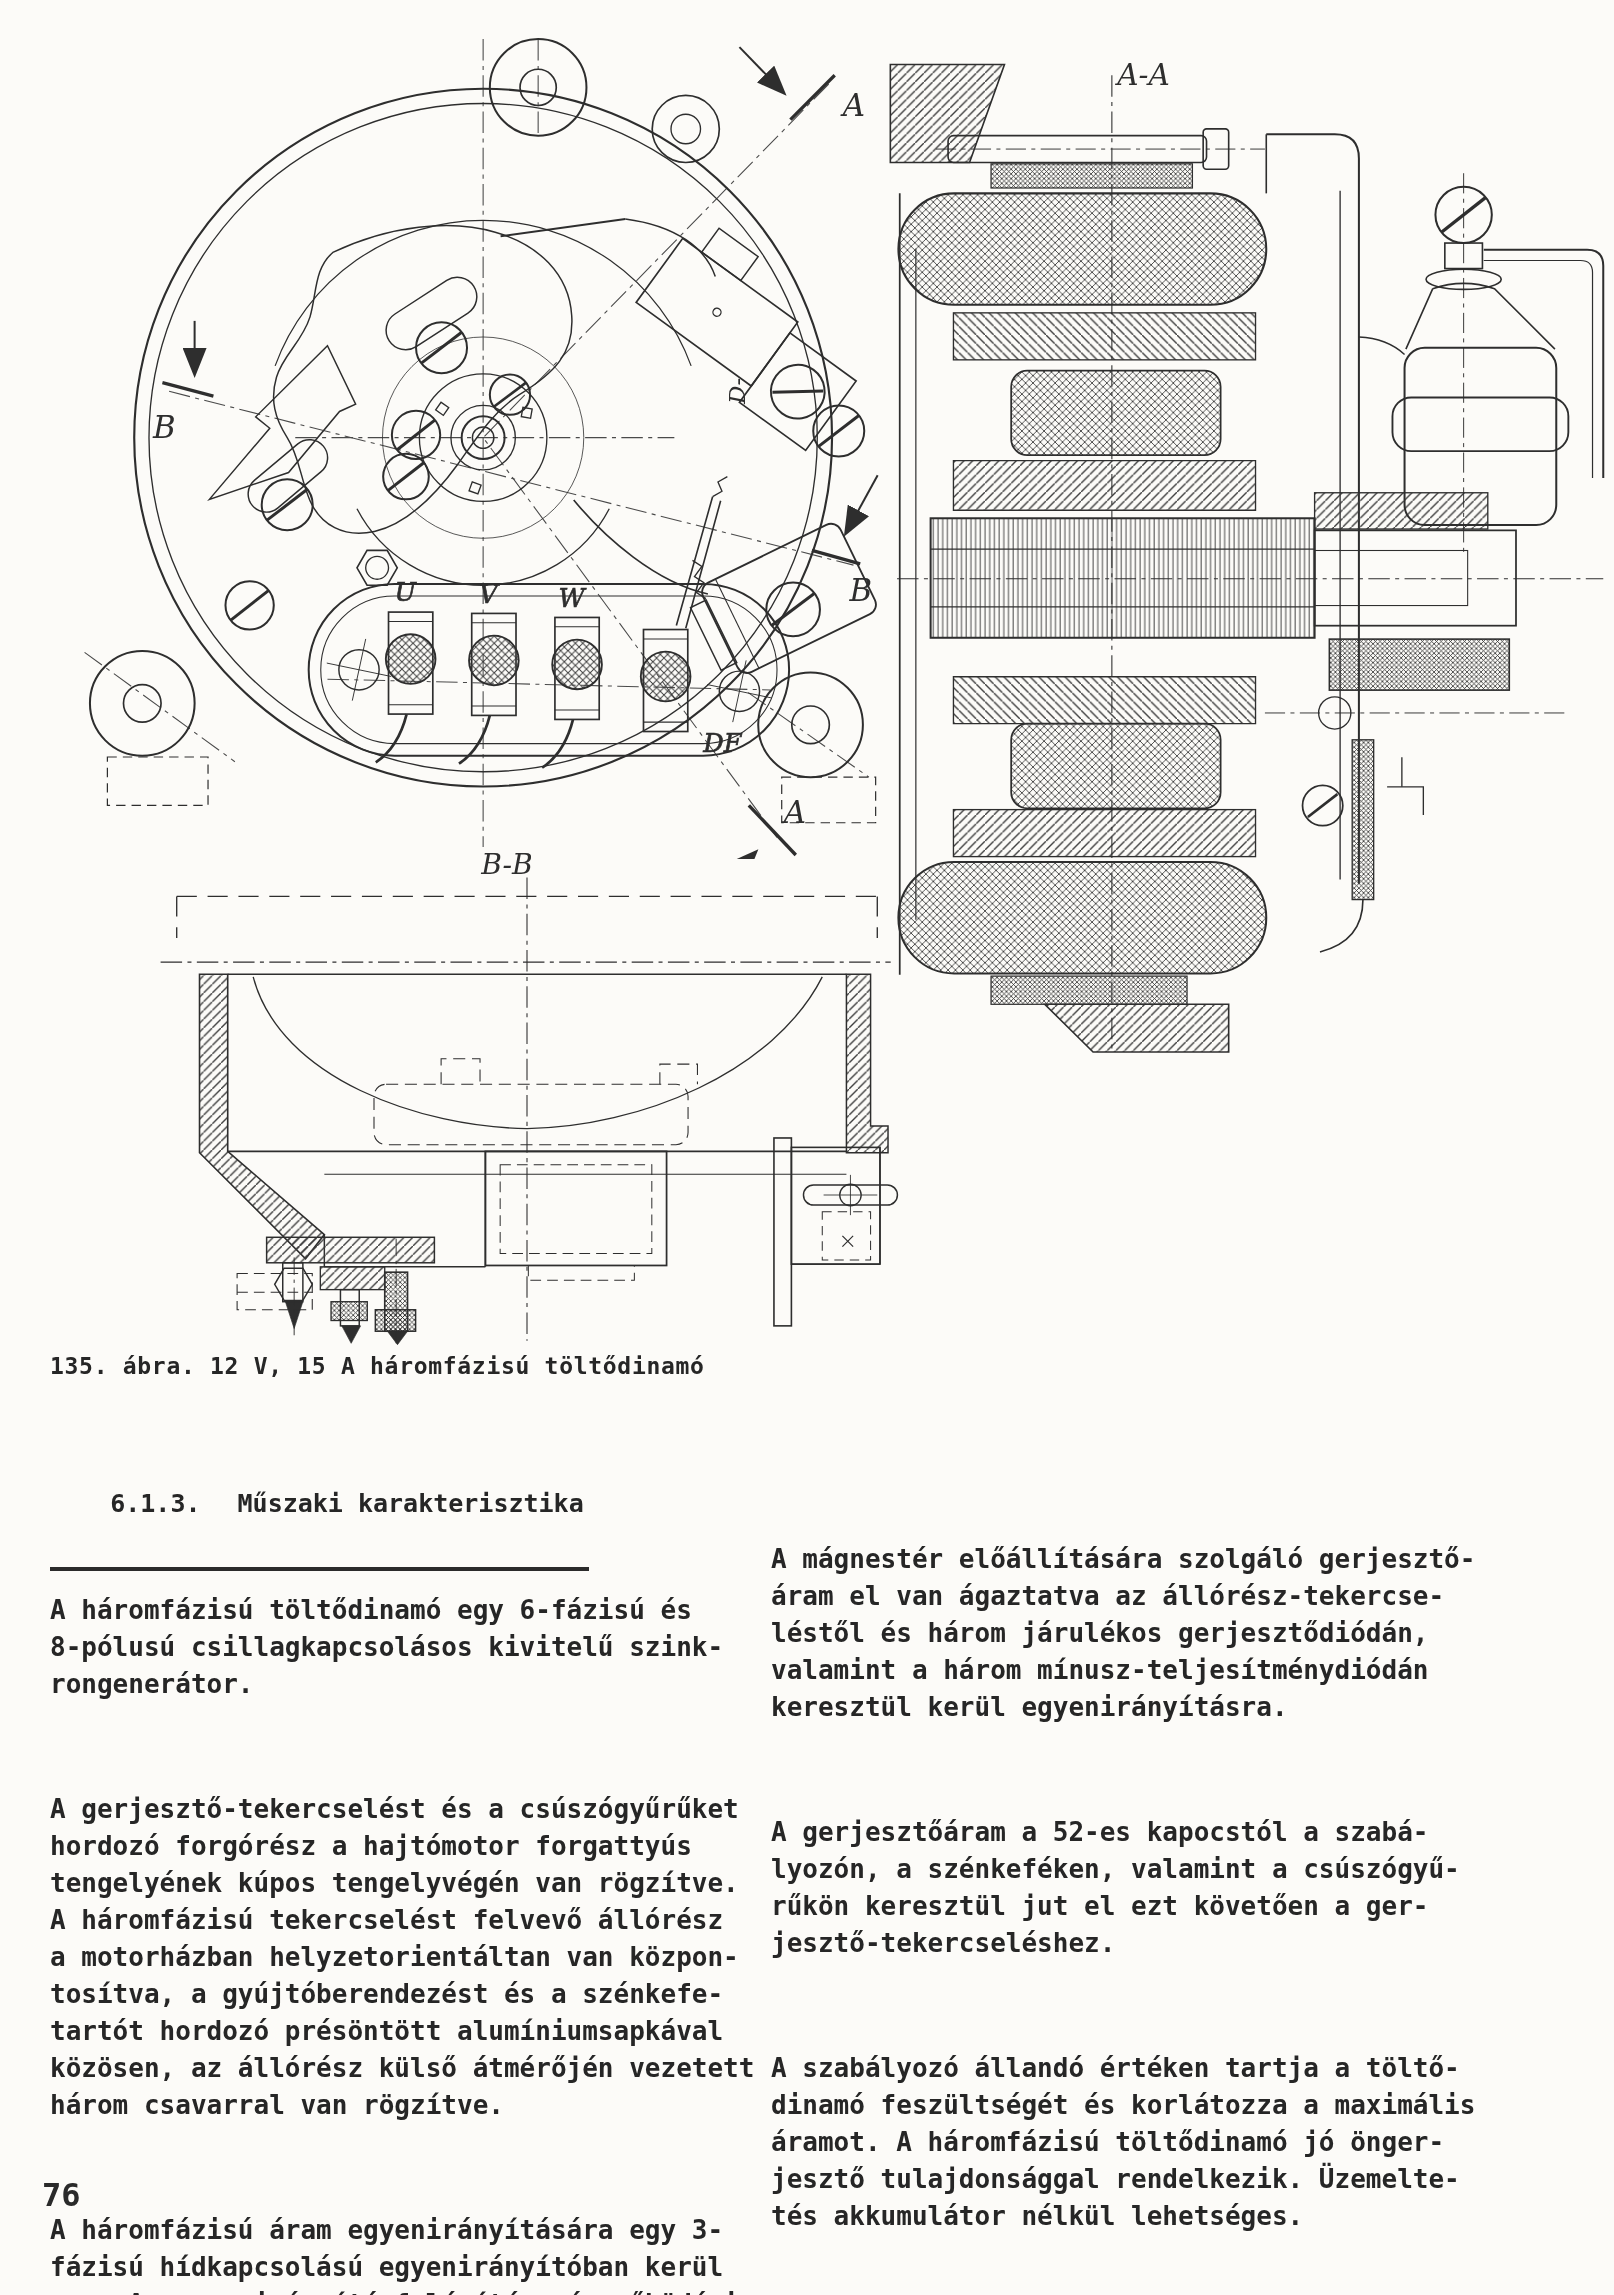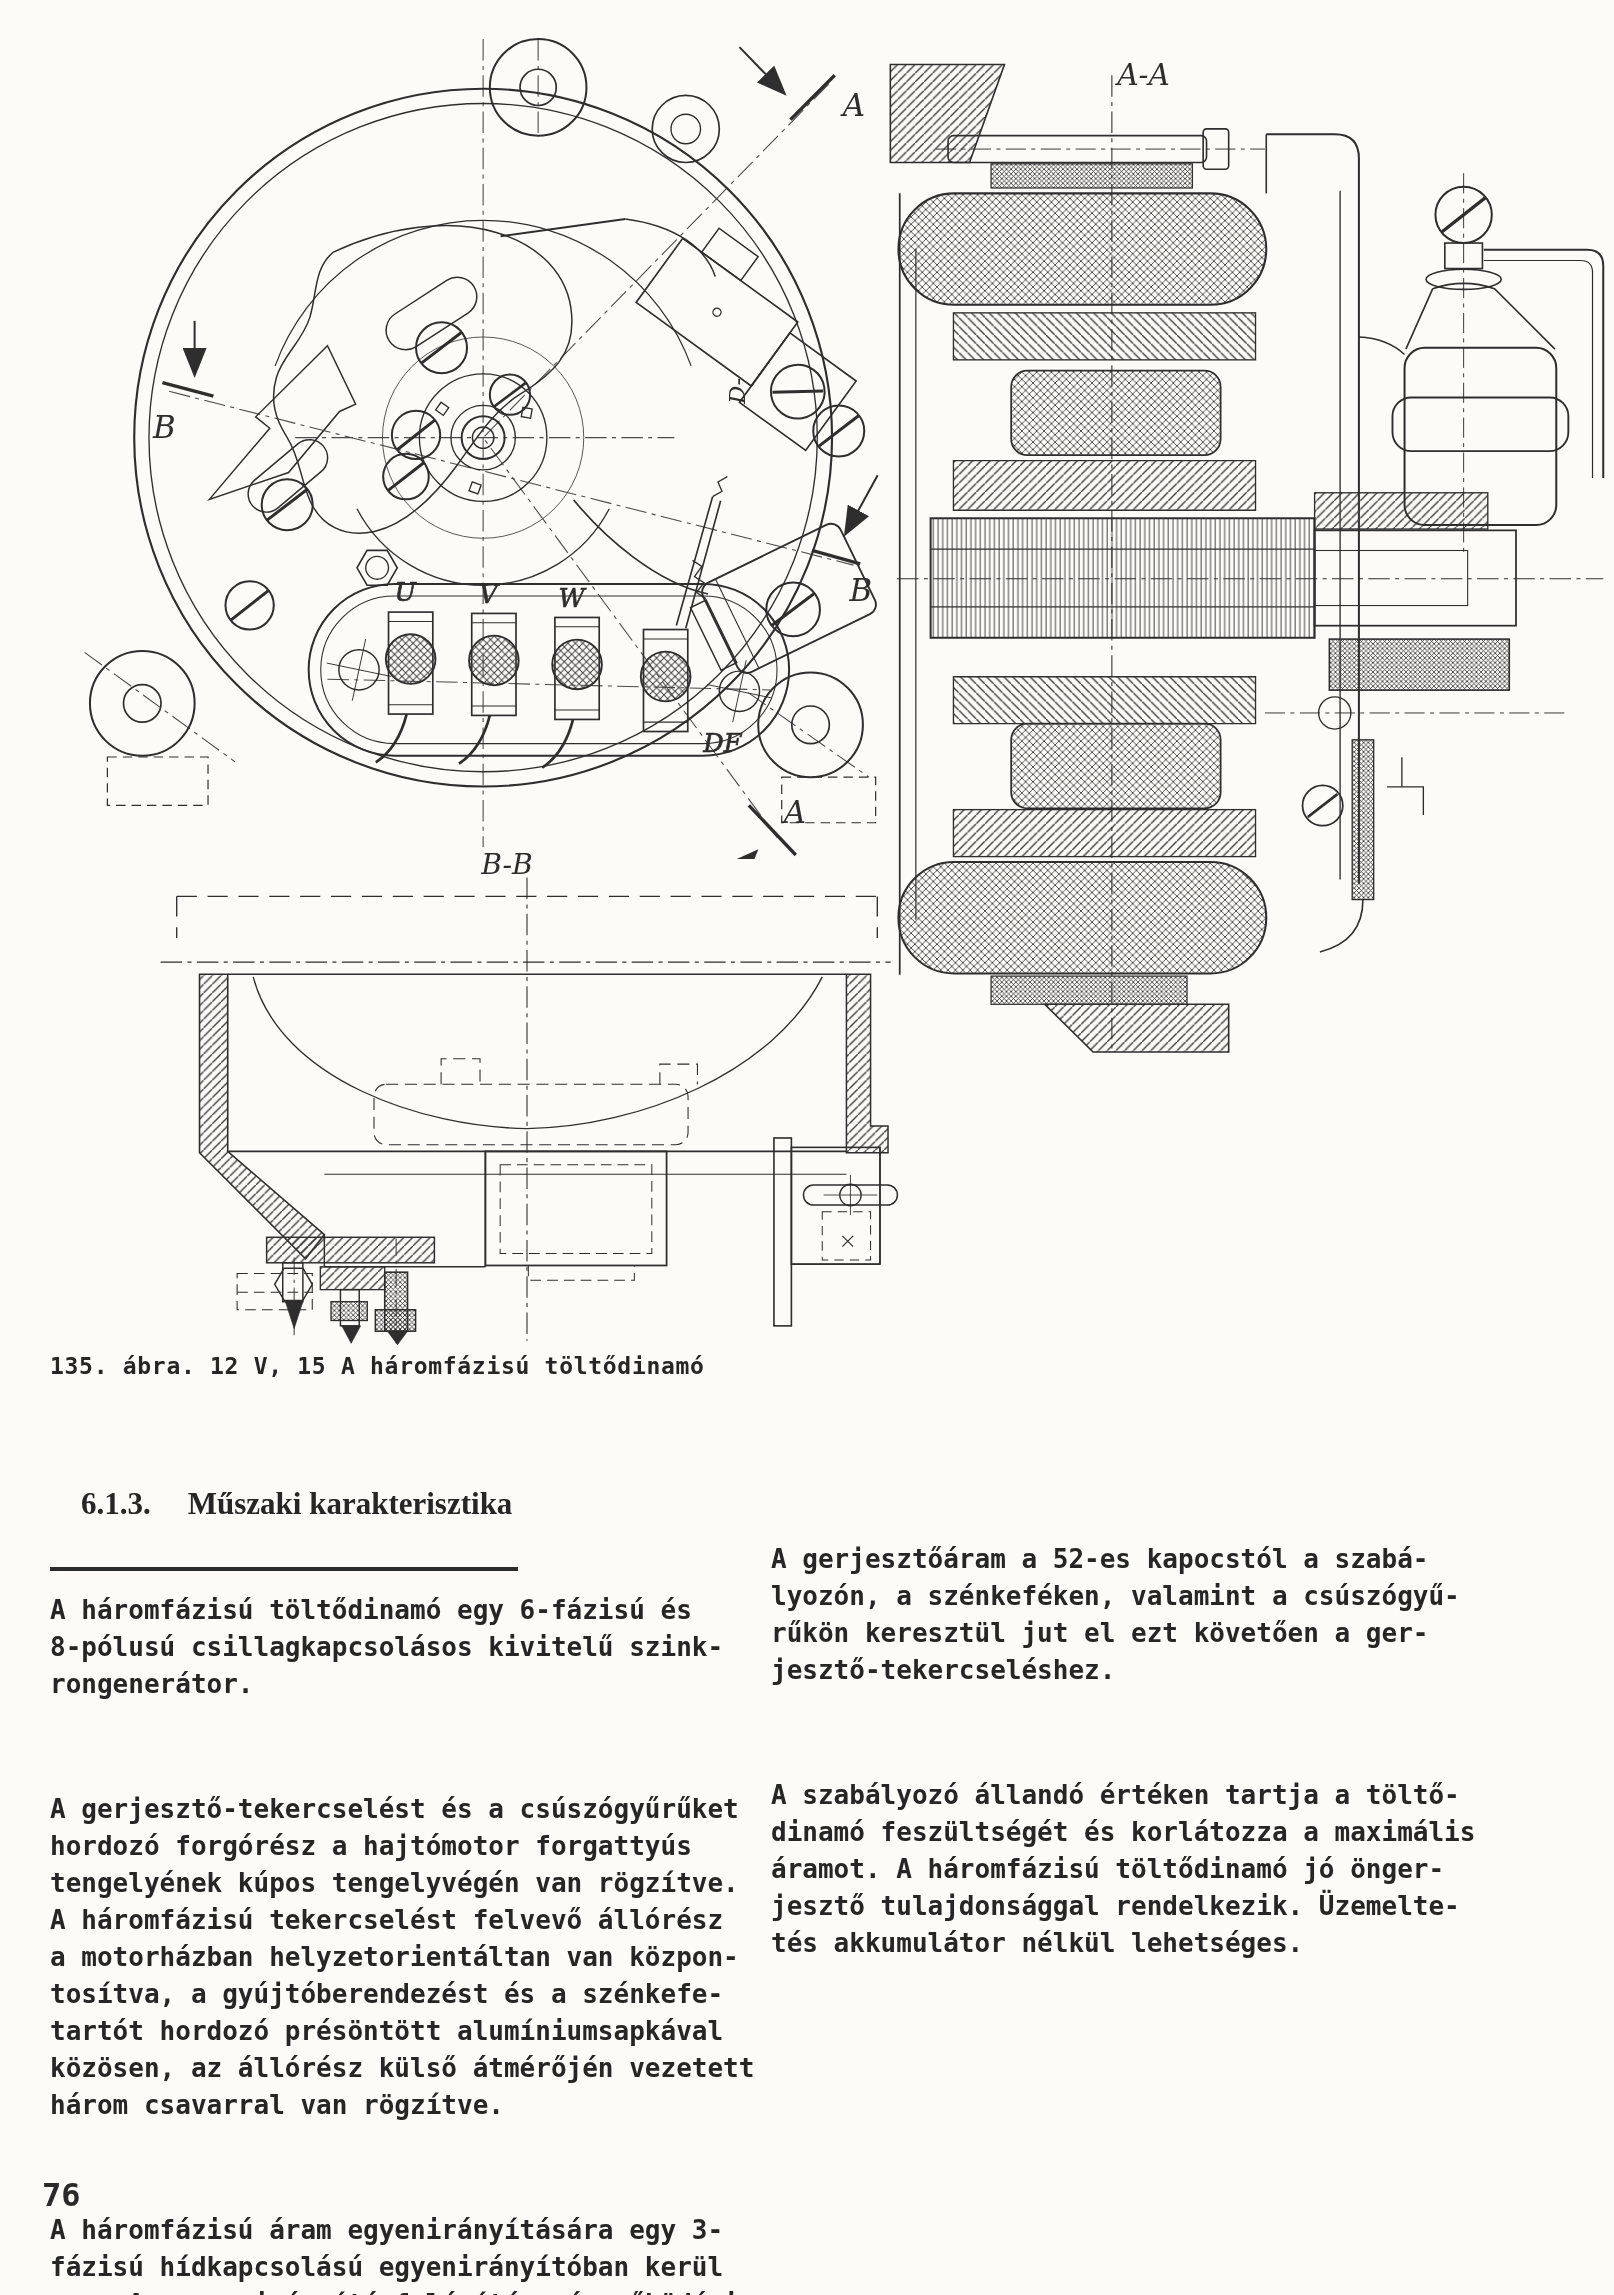--- a/index.html
+++ b/index.html
@@ -22,26 +22,25 @@
   }
   .caption{
     position:absolute;
     left:50px; top:1348px;
     font-size:23px;
     letter-spacing:0.7px;
   }
   .heading{
     position:absolute;
     left:50px; top:1448px;
-    font-size:31px;
+    font-size:25px;
     display:inline-block;
     border-bottom:4px solid #2b2b2b;
     padding-bottom:8px;
     padding-right:5.4px;
-    font-family:Liberation Serif, serif;
   }
   .heading .num{margin-right:37px;}
   .col{position:absolute;}
   .col-left{left:50px; top:1518px; width:705px;}
   .col-right{left:771px; top:1467px; width:826px;}
   .para{margin:0 0 14px 0;}
   .pageno{
     position:absolute;
     left:42px; top:2176px;
     font-size:32px;
@@ -393,20 +392,25 @@
 tartót hordozó présöntött alumíniumsapkával
 közösen, az állórész külső átmérőjén vezetett
 három csavarral van rögzítve.</p>
     <p class="para">A háromfázisú áram egyenirányítására egy 3-
 fázisú hídkapcsolású egyenirányítóban kerül
 sor. Az egyenirányító felépítése és működési
 elve a 136. ábrán látható.</p>
   </div>
 
   <div class="tw col col-right">
+    <p class="para">A mágnestér előállítására szolgáló gerjesztő-
+áram el van ágaztatva az állórész-tekercse-
+léstől és három járulékos gerjesztődiódán,
+valamint a három mínusz-teljesítménydiódán
+keresztül kerül egyenirányításra.</p>
     <p class="para">A gerjesztőáram a 52-es kapocstól a szabá-
 lyozón, a szénkeféken, valamint a csúszógyű-
 rűkön keresztül jut el ezt követően a ger-
 jesztő-tekercseléshez.</p>
     <p class="para">A szabályozó állandó értéken tartja a töltő-
 dinamó feszültségét és korlátozza a maximális
 áramot. A háromfázisú töltődinamó jó önger-
 jesztő tulajdonsággal rendelkezik. Üzemelte-
 tés akkumulátor nélkül lehetséges.</p>
     

